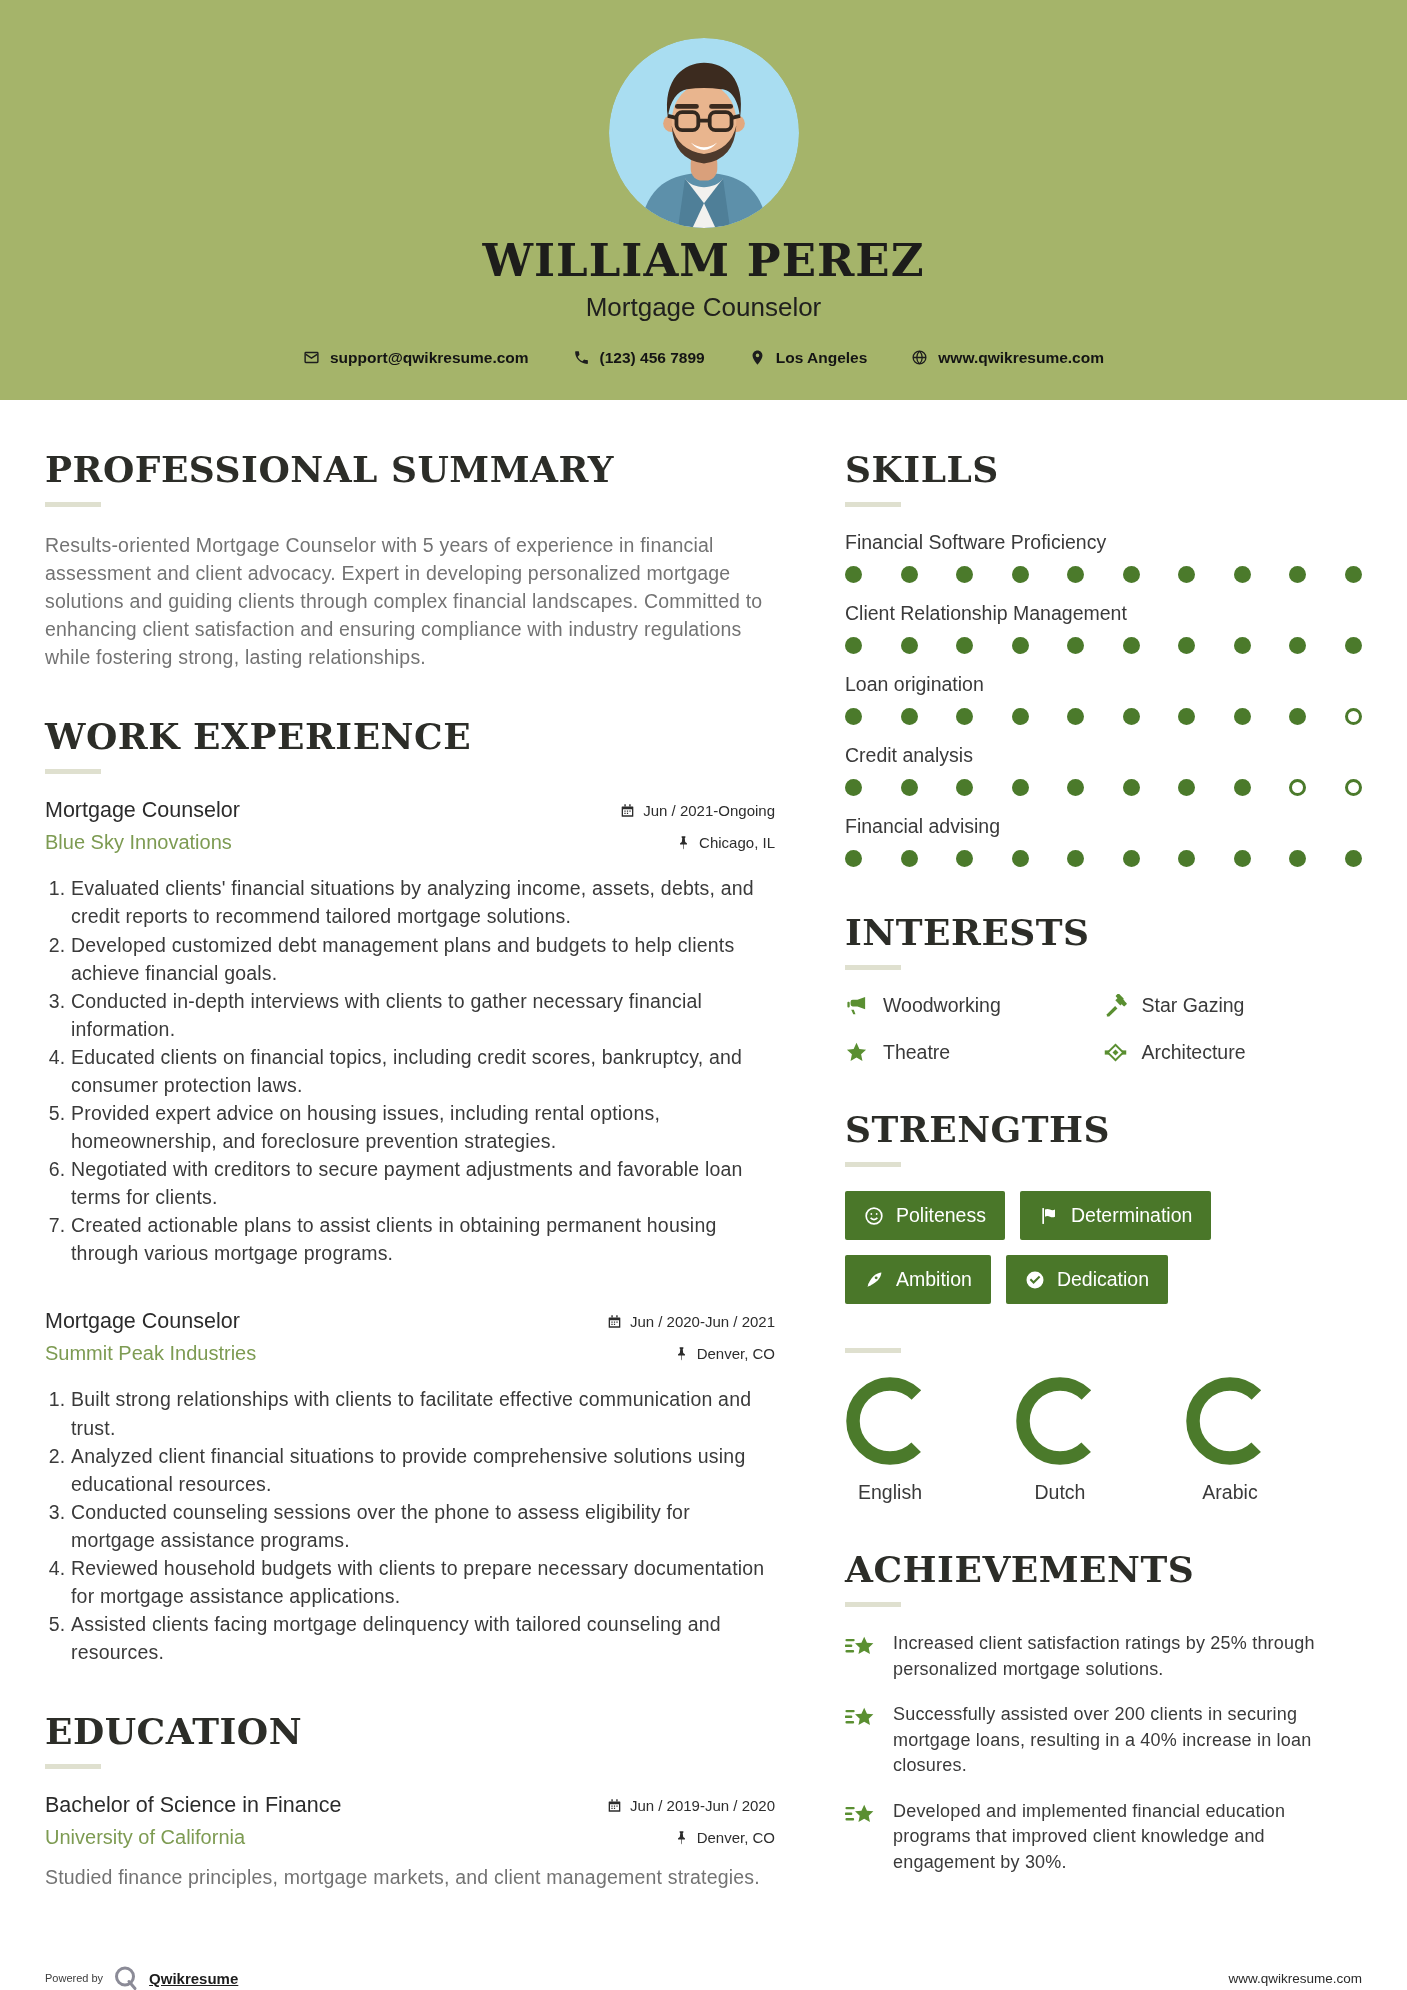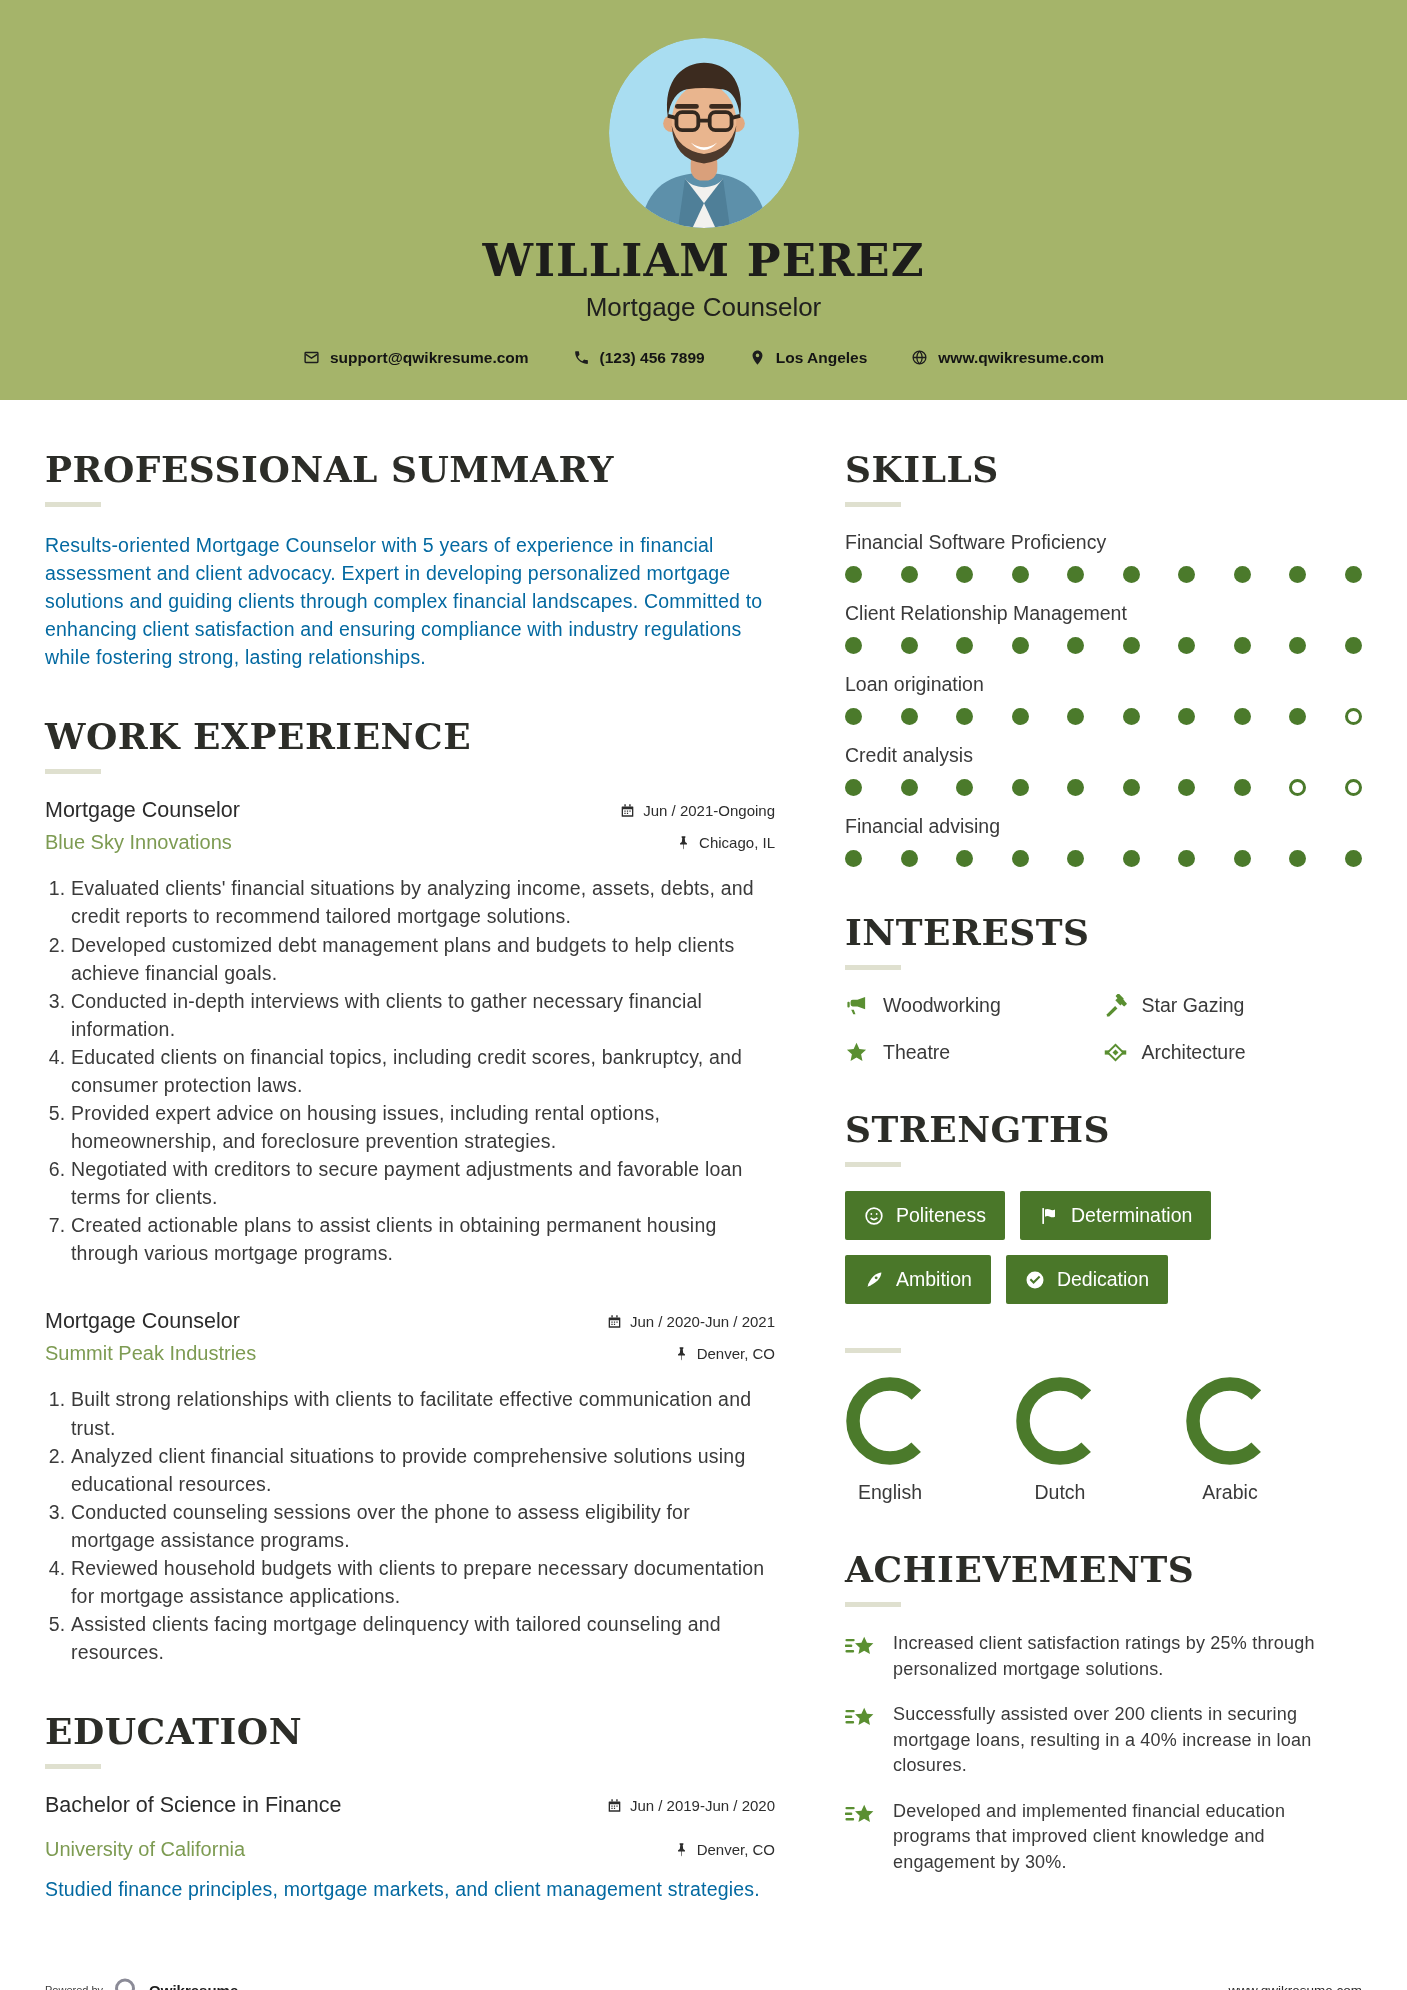--- a/index.html
+++ b/index.html
@@ -31,35 +31,35 @@
   .body-cols { display:flex; padding:48px 45px 0 45px; gap:70px; flex:1; }
   .col-left { width:730px; flex:0 0 730px; }
   .col-right { width:517px; flex:0 0 517px; }
   .section { margin-bottom:44px; }
   .sec-heading {
     font-family:"DejaVu Serif", serif; font-weight:700; font-size:36px;
     color:#2c2d28; letter-spacing:0.5px;
   }
   .sec-underline { width:56px; height:5px; background:#dfe0cf; margin:12px 0 24px 0; }
   .summary-text, .edu-desc {
-    font-size:19.5px; line-height:1.44; color:#0369a1; letter-spacing:0.2px;
+    font-size:19.5px; line-height:1.44; color:#737373; letter-spacing:0.2px;
   }
   
   .job { margin-bottom:42px; }
   .job:last-child { margin-bottom:0; }
   .job-head { display:flex; justify-content:space-between; align-items:center; }
   .job-head + .job-head { margin-top:8px; }
   .job-name, .edu-degree { font-size:21.5px; color:#2b2b2b; font-weight:500; }
   .job-company, .edu-school { font-size:20px; color:#7d9b52; }
   .job-meta { display:inline-flex; align-items:center; gap:8px; font-size:15px; color:#2d2d2d; }
   .job-meta .icon16 { width:15px; height:15px; }
   .job-bullets { margin-top:20px; padding-left:26px; }
   .job-bullets li { font-size:19.5px; line-height:1.44; color:#3a3a3a; letter-spacing:0.2px; }
   .edu-head { display:flex; justify-content:space-between; align-items:center; }
-  .edu-head + .edu-head { margin-top:20px; }
+  .edu-head + .edu-head { margin-top:8px; }
   .edu-desc { margin-top:14px; }
   
   .skill-row { margin-bottom:19px; }
   .skill-label { font-size:19.5px; color:#3a3a3a; margin-bottom:12px; }
   .dots { display:flex; justify-content:space-between; }
   .dot { width:17px; height:17px; border-radius:50%; background:#4b7a2b; }
   .dot.empty { background:#ffffff; border:3.5px solid #4b7a2b; }
   
   .interests-grid { display:grid; grid-template-columns:1fr 1fr; row-gap:24px; }
   .interest { display:flex; align-items:center; gap:15px; font-size:19.5px; color:#3a3a3a; }

